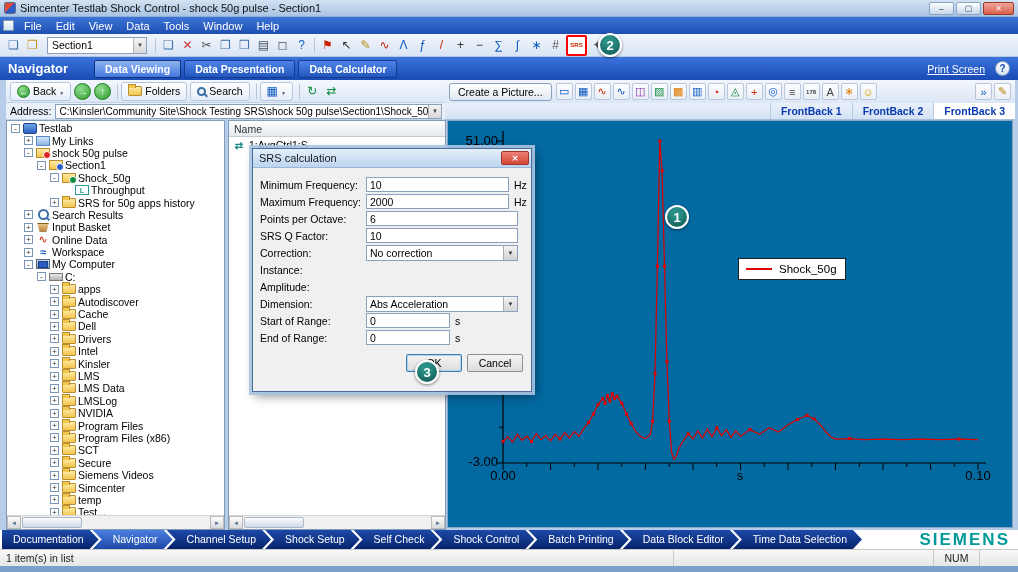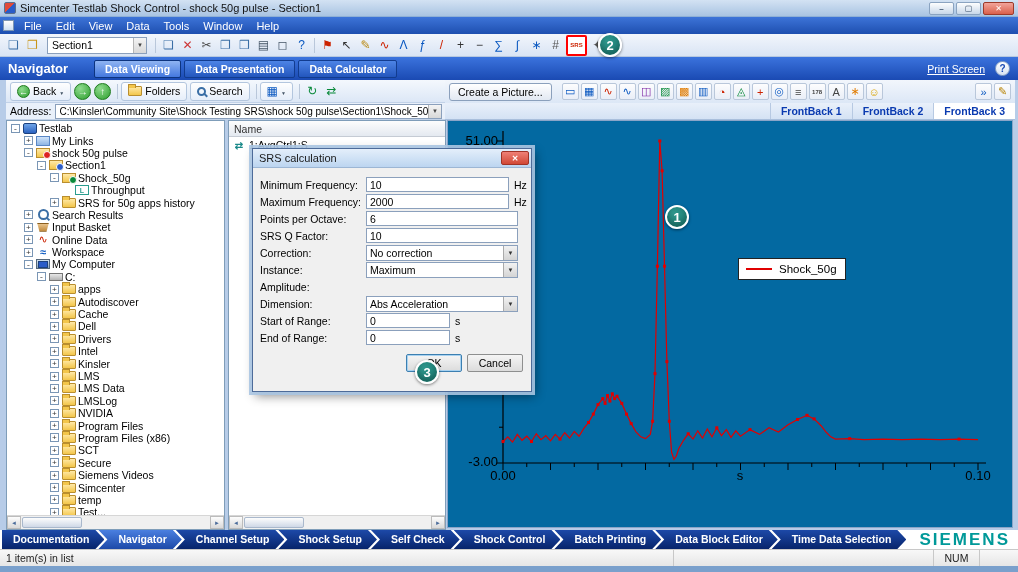--- a/index.html
+++ b/index.html
@@ -150,21 +150,21 @@
     border-top:1px solid #d6d6d6; display:flex; align-items:stretch; }
   .sb-btn { width:14px; background:linear-gradient(#fdfdfd,#d9d9d9); border:1px solid #bcbcbc;
     display:flex; align-items:center; justify-content:center; font-size:6px; color:#4a6b9a; cursor:pointer; flex:none; }
   .sb-left::before { content:"◄"; }
   .sb-right::before { content:"►"; }
   .sb-thumb { width:60px; margin:1px; background:linear-gradient(#fdfdfd,#cfd8e6); border:1px solid #a9b8cc;
     border-radius:2px; cursor:pointer; }
 
   
   .disp-toolbar { position:absolute; left:0; top:0; width:100%; height:23px;
-    background:linear-gradient(#f2f6fc,#dce7f6); display:flex; align-items:center; padding:0 4px; gap:6px; }
+    background:linear-gradient(#f2f6fc,#dce7f6); display:flex; align-items:center; padding:0 4px; gap:0; }
   .cap-btn { height:18px; border:1px solid #8ba0bc; border-radius:3px; background:linear-gradient(#fff,#e2e8f2);
     font-size:10.5px; padding:0 8px; display:flex; align-items:center; margin-right:4px; cursor:pointer; flex:none; }
   .ct-ico { width:17px; height:17px; border:1px solid #b9c7da; background:linear-gradient(#fdfdfe,#e9eef7);
     display:inline-flex; align-items:center; justify-content:center; font-size:11px; border-radius:2px; cursor:pointer; flex:none; }
   .ct-txt { font-size:6px; font-weight:bold; }
   .disp-right { margin-left:auto; display:flex; gap:2px; }
 
   .disp-tabs { position:absolute; left:0; top:23px; width:100%; height:17px;
     background:linear-gradient(#e9f0fa,#d4e2f4); border-bottom:1px solid #a9bfdc;
     display:flex; justify-content:flex-end; align-items:stretch; }
@@ -210,21 +210,21 @@
   .dlg-unit { font-size:10.5px; margin-left:5px; }
   .dlg-buttons { display:flex; justify-content:flex-end; gap:5px; margin-top:8px; padding-right:1px; }
   .dlg-btn { width:56px; height:18px; font-size:10.5px; font-family:"Liberation Sans",sans-serif;
     background:linear-gradient(#f5f5f5,#dcdcdc); border:1px solid #8e8f8f; border-radius:2px; cursor:pointer; }
   .dlg-btn.default { border:1px solid #3c7fb1; box-shadow:inset 0 0 0 1px #a8d2f0; }
 
   
   .workflow { position:absolute; left:0; top:530px; width:100%; height:19px; background:#fff;
     display:flex; align-items:center; padding-left:2px; }
   .wf-step { position:relative; height:19px; line-height:19px; padding:0 15px 0 20px; color:#fff;
-    font-size:10.5px; font-weight:bold; white-space:nowrap; cursor:pointer;
+    font-size:10.5px; font-weight:normal; white-space:nowrap; cursor:pointer;
     background:linear-gradient(#1d49a8,#07246b);
     clip-path:polygon(0 0,calc(100% - 9px) 0,100% 50%,calc(100% - 9px) 100%,0 100%,9px 50%); margin-left:-6px; }
   .wf-step.first { clip-path:polygon(0 0,calc(100% - 9px) 0,100% 50%,calc(100% - 9px) 100%,0 100%);
     padding-left:11px; margin-left:0; }
   .wf-step.active { background:linear-gradient(#4a7fe0,#1d49a8); }
   .brand { margin-left:auto; margin-right:8px; font-weight:bold; font-size:17px; letter-spacing:2px; }
 
   
   .statusbar { position:absolute; left:0; top:549px; width:100%; height:17px;
     background:linear-gradient(#f8f8f8,#e6e6e6); border-top:1px solid #c8c8c8; display:flex; align-items:stretch; }
@@ -686,24 +686,20 @@
           </div>
           <div class="dlg-row">
             <span class="dlg-label">Correction:</span>
             <div class="dlg-select">
               <span class="sel-text">No correction</span>
               <span class="sel-arrow"></span>
             </div>
           </div>
           <div class="dlg-row">
             <span class="dlg-label">Instance:</span>
-            <div class="dlg-select">
-              <span class="sel-text">Maximum</span>
-              <span class="sel-arrow"></span>
-            </div>
           </div>
           <div class="dlg-row">
             <span class="dlg-label">Amplitude:</span>
           </div>
           <div class="dlg-row">
             <span class="dlg-label">Dimension:</span>
             <div class="dlg-select">
               <span class="sel-text">Abs Acceleration</span>
               <span class="sel-arrow"></span>
             </div>

